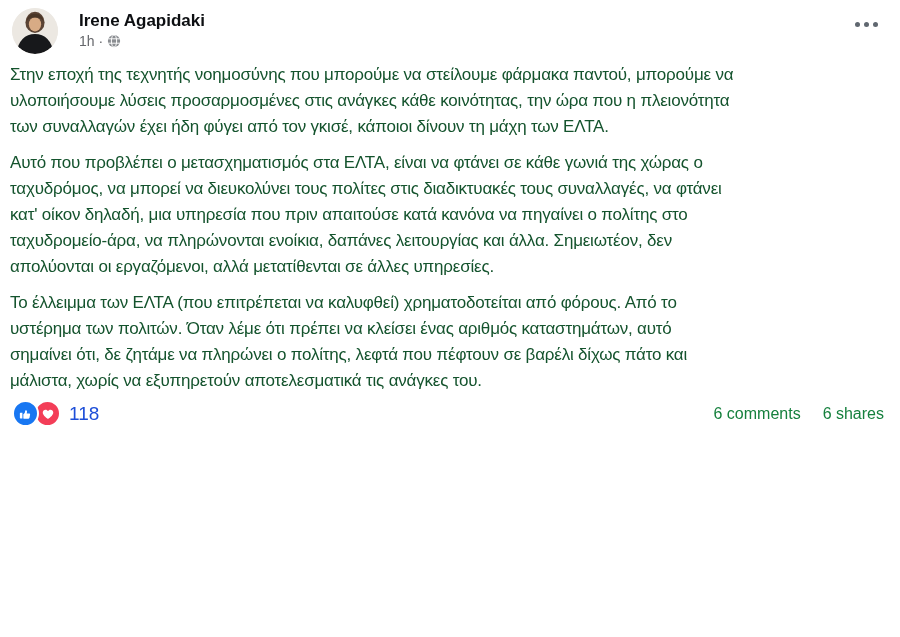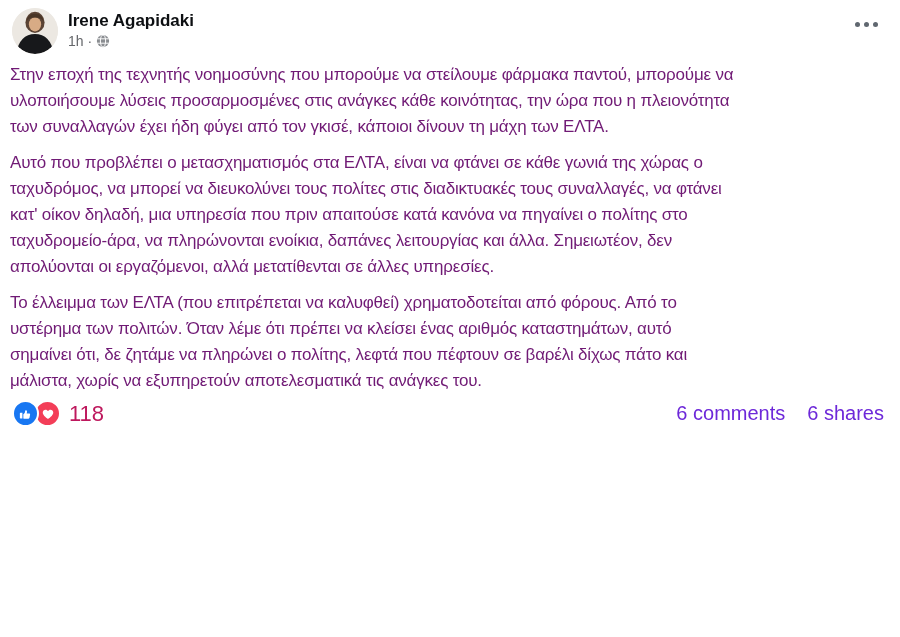--- a/index.html
+++ b/index.html
@@ -6,21 +6,21 @@
   body {
     width: 900px; height: 637px;
     background: #ffffff;
     overflow: hidden;
     font-family: "Liberation Sans", "DejaVu Sans", sans-serif;
     -webkit-font-smoothing: antialiased;
   }
   .post { width: 900px; height: 637px; background: #fff; box-sizing: border-box; }
 
   
-  .post-header { display: flex; align-items: flex-start; padding: 8px 16px 0 12px; }
+  .post-header { display: flex; align-items: flex-start; padding: 8px 16px 0 12px; gap: 11px; }
   .avatar {
     width: 46px; height: 46px; border-radius: 50%; overflow: hidden; flex: none;
     cursor: pointer; background: #ece9e4;
   }
   .avatar svg { display: block; width: 46px; height: 46px; }
   .header-info { margin-left: 10px; padding-top: 3px; }
   .author-name {
     font-size: 17px; font-weight: bold; color: #0d0f12; line-height: 20px; cursor: pointer;
   }
   .post-meta { display: flex; align-items: center; gap: 4px; color: #65676b; font-size: 14px; margin-top: 2px; }
@@ -29,38 +29,38 @@
   .globe svg { display: block; }
   .more-btn { margin-left: auto; display: flex; gap: 4px; padding: 14px 6px; cursor: pointer; align-items: center; }
   .more-dot { width: 5px; height: 5px; background: #606770; border-radius: 50%; }
 
   
   .post-body {
     padding: 8px 14px 0 10px;
     font-size: 17px;
     letter-spacing: -0.2px;
     line-height: 26px;
-    color: #701a75;
+    color: #14532d;
   }
   .post-body p { margin: 0 0 10px 0; white-space: pre-line; }
   .post-body p:last-child { margin-bottom: 0; }
 
   
   .post-footer { display: flex; align-items: center; padding: 6px 16px 0 12px; }
   .reactions { display: flex; align-items: center; cursor: pointer; }
   .reaction {
     width: 27px; height: 27px; border-radius: 50%;
     display: flex; align-items: center; justify-content: center;
     border: 2px solid #fff; box-sizing: border-box; flex: none;
   }
   .reaction.like { background: #1877f2; z-index: 2; }
   .reaction.love { background: #f33e58; margin-left: -5px; z-index: 1; }
   .reaction svg { display: block; }
-  .reaction-count { color: #be185d; font-size: 22px; margin-left: 8px; }
-  .footer-right { margin-left: auto; display: flex; gap: 22px; color: #6d28d9; font-size: 20px; }
+  .reaction-count { color: #1d4ed8; font-size: 19px; margin-left: 8px; }
+  .footer-right { margin-left: auto; display: flex; gap: 22px; color: #15803d; font-size: 16px; }
   .footer-right span { cursor: pointer; }
 </style>
 </head>
 <body>
 
 <div class="post">
 
   <div class="post-header">
     <div class="avatar">
       <svg viewBox="0 0 48 48">

